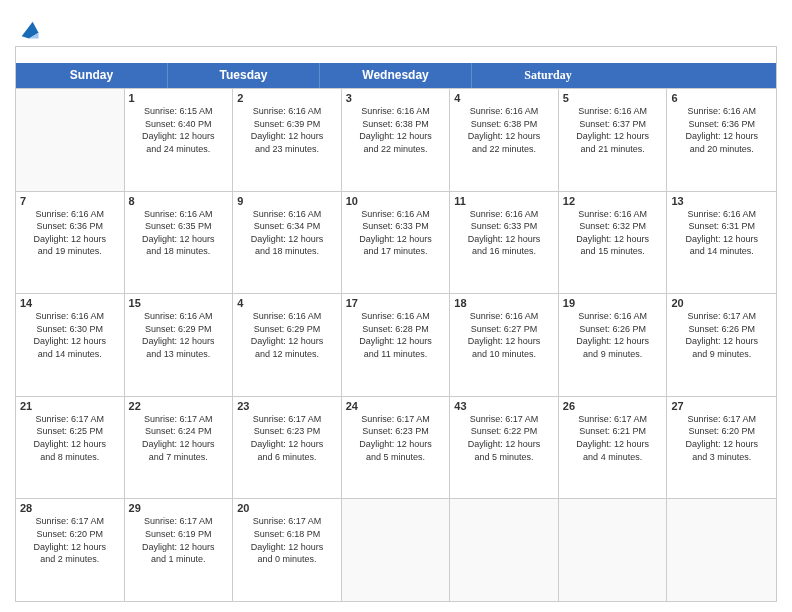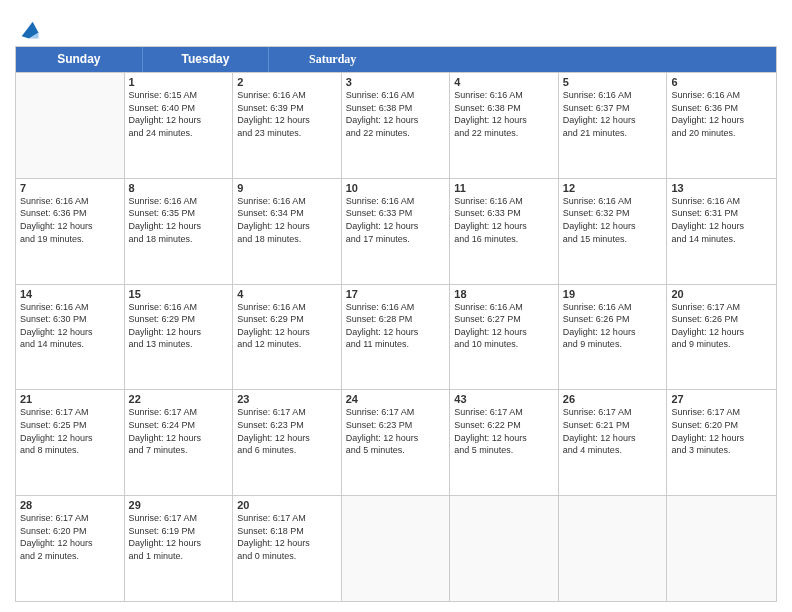--- a/index.html
+++ b/index.html
@@ -55,22 +55,23 @@
       color: #555;
     }
     .calendar {
       flex: 1;
       display: flex;
       flex-direction: column;
       border: 1px solid #ccc;
     }
     .cal-header {
       display: grid;
-      grid-template-columns: repeat(6, 1fr);
+      grid-template-columns: repeat(5, 1fr);
       background: #3a6fbf;
+      margin-top: 16px;
     }
     .cal-header-cell {
       color: #fff;
       font-size: 12px;
       font-weight: bold;
       text-align: center;
       padding: 5px 2px;
       border-right: 1px solid #5a8fd0;
     }
     .cal-header-cell:last-child { border-right: none; font-family: Liberation Serif, serif; }
@@ -98,20 +99,21 @@
     .day-num {
       font-size: 11px;
       font-weight: bold;
       display: block;
       margin-bottom: 1px;
     }
     .day-info {
       font-size: 9px;
       line-height: 1.4;
       color: #333;
+      text-align: center;
     }
   </style>
 </head>
 <body>
 
 <div class="page">
   <div class="header">
     <div class="logo">
       <div>
         <span class="logo-text">
@@ -127,20 +129,21 @@
     <div class="title-block">
       <div class="month-title"></div>
       <div class="subtitle"></div>
     </div>
   </div>
 
   <div class="calendar">
     <div class="cal-header" id="cal-header">
         <div class="cal-header-cell">Sunday</div>
         <div class="cal-header-cell">Tuesday</div>
+        <div class="cal-header-cell">Wednesday</div>
         <div class="cal-header-cell">Saturday</div>
       </div>
     <div class="cal-body" id="cal-body">
         <div class="cal-row">
           <div class="cal-cell empty"></div>
           <div class="cal-cell">
             <span class="day-num">1</span>
             <div class="day-info" style="white-space: pre-line;">Sunrise: 6:15 AM
 Sunset: 6:40 PM
 Daylight: 12 hours

